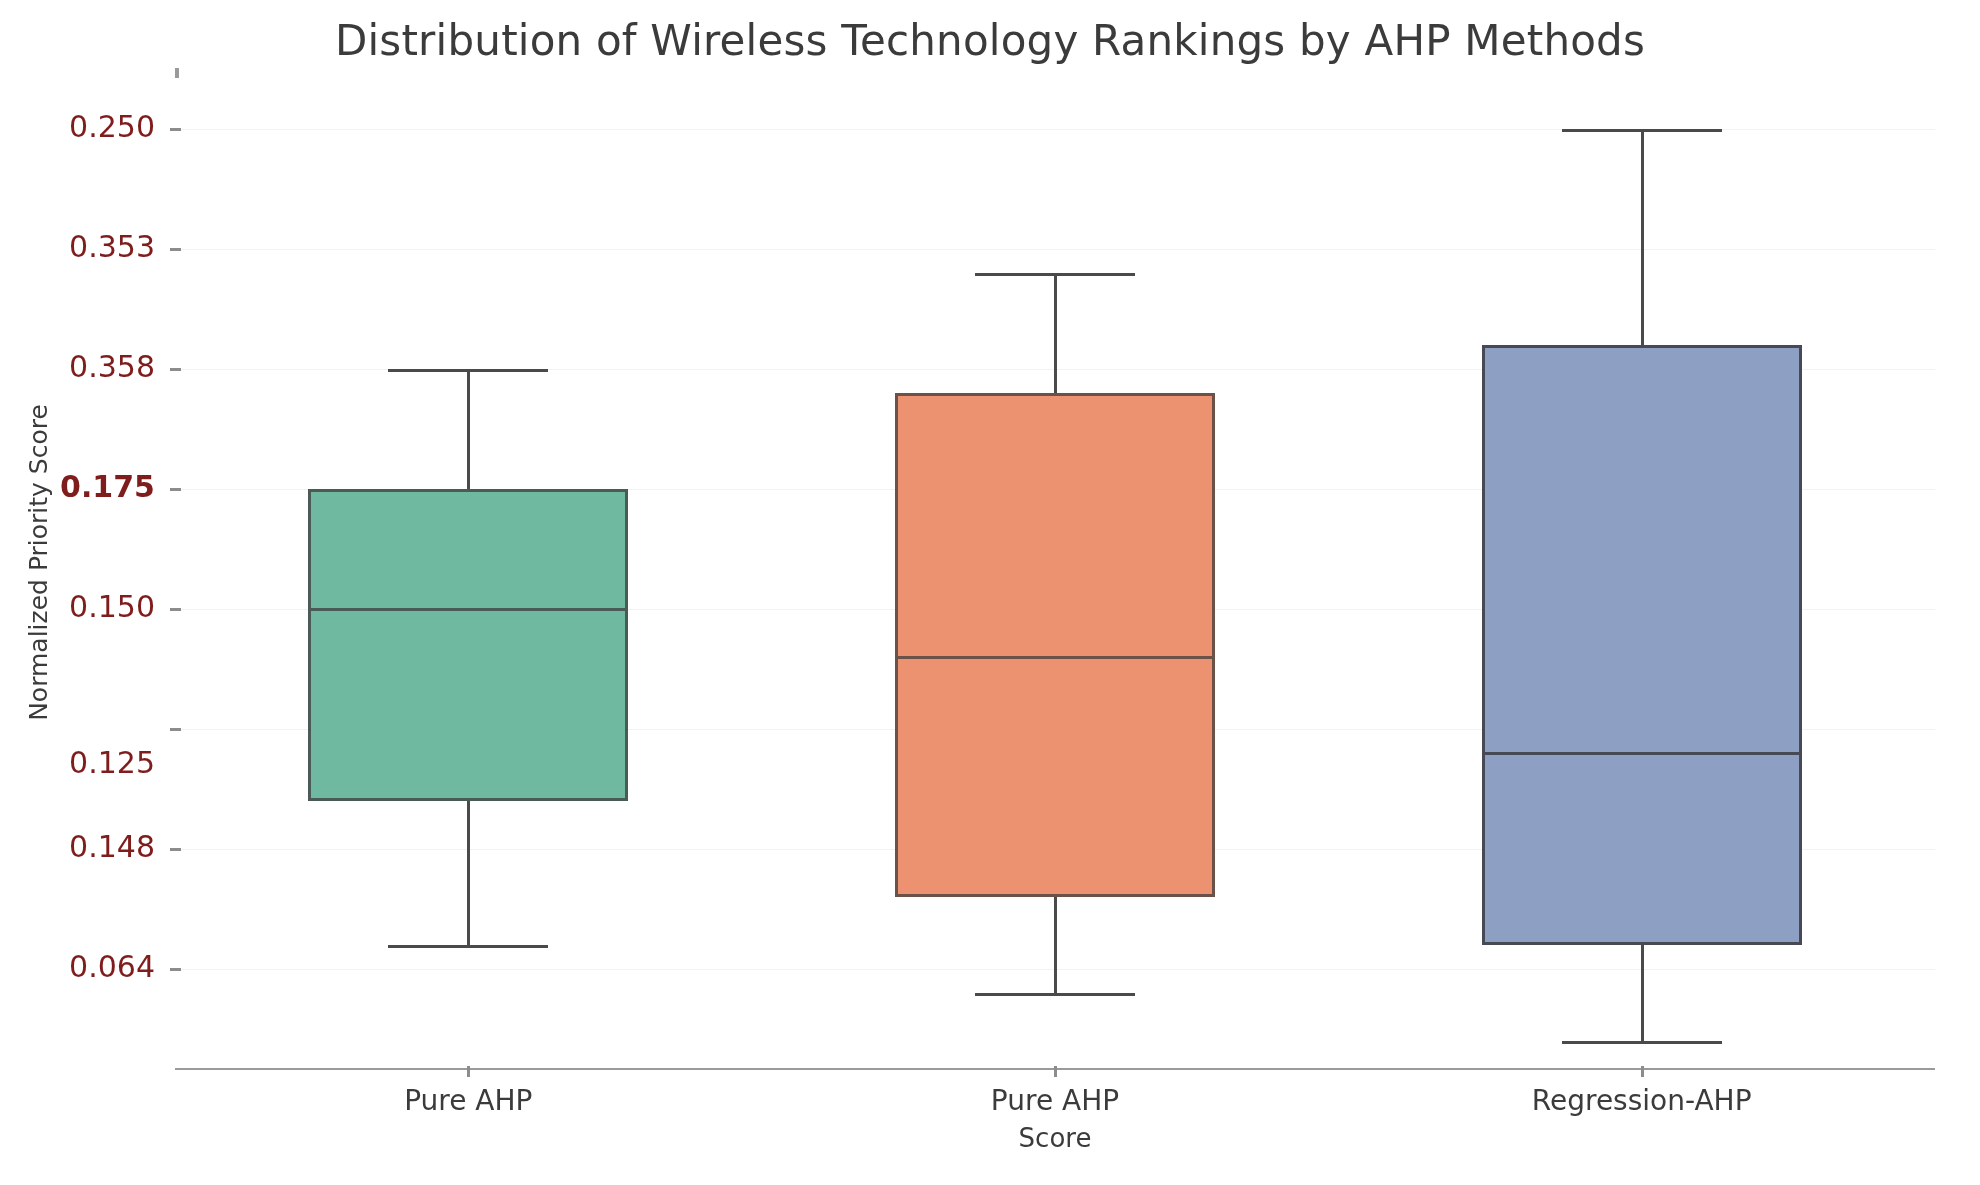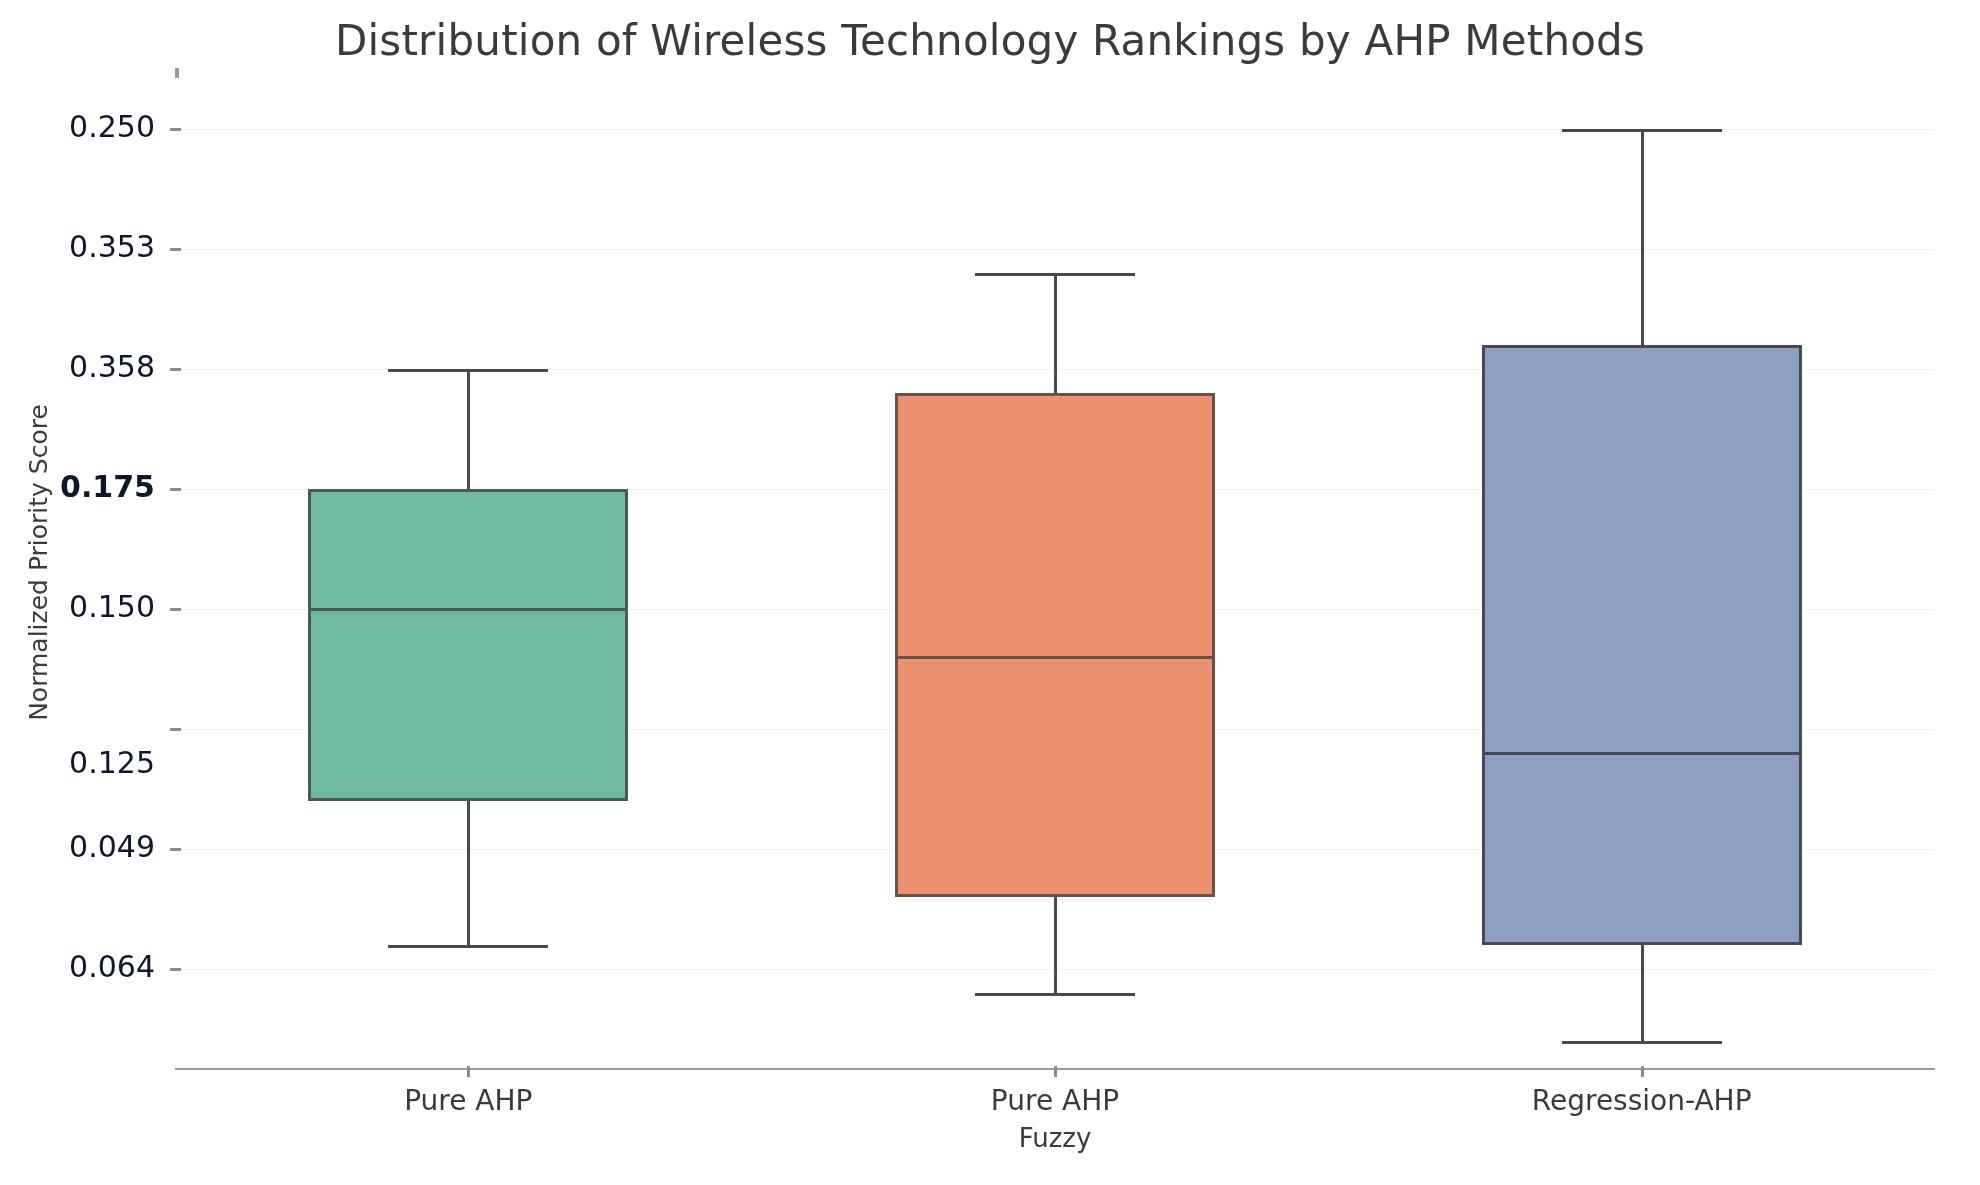--- a/index.html
+++ b/index.html
@@ -93,21 +93,21 @@
   .ytick-mark {
     position: absolute;
     width: 11px;
     height: 3px;
     background: #8c8c8c;
   }
   .ytick-label {
     position: absolute;
     text-align: right;
     font-size: 30px;
-    color: #0f172a;
+    color: #7f1d1d;
     white-space: nowrap;
     width: 140px;
   }
   
   .xtick-mark {
     position: absolute;
     top: 1066px;
     width: 3px;
     height: 11px;
     background: #8c8c8c;
@@ -145,21 +145,21 @@
 </style>
 </head>
 <body>
 
 <div id="figure">
 
   <div id="chart-title">Distribution of Wireless Technology Rankings by AHP Methods</div>
 
   <div id="ylabel">Normalized Priority Score</div>
 
-  <div id="xlabel">Fuzzy</div>
+  <div id="xlabel">Score</div>
 
   <div class="spine-left"></div>
   <div class="spine-bottom"></div>
 
   <div id="plot-area">
     <div id="gridlines-layer">
         <div class="gridline" style="top: 51.3227px;"></div>
         <div class="gridline" style="top: 171.235px;"></div>
         <div class="gridline" style="top: 291.148px;"></div>
         <div class="gridline" style="top: 411.061px;"></div>
@@ -203,21 +203,21 @@
       <div class="ytick-label" style="left: 15px; top: 229.235px;">0.353</div>
       <div class="ytick-mark" style="left: 170px; top: 368.148px;"></div>
       <div class="ytick-label" style="left: 15px; top: 349.148px;">0.358</div>
       <div class="ytick-mark" style="left: 170px; top: 488.061px;"></div>
       <div class="ytick-label" style="left: 15px; top: 469.061px; font-weight: bold;">0.175</div>
       <div class="ytick-mark" style="left: 170px; top: 607.974px;"></div>
       <div class="ytick-label" style="left: 15px; top: 588.974px;">0.150</div>
       <div class="ytick-mark" style="left: 170px; top: 727.887px;"></div>
       <div class="ytick-label" style="left: 15px; top: 708.887px; margin-top: 36px;">0.125</div>
       <div class="ytick-mark" style="left: 170px; top: 847.799px;"></div>
-      <div class="ytick-label" style="left: 15px; top: 828.799px;">0.049</div>
+      <div class="ytick-label" style="left: 15px; top: 828.799px;">0.148</div>
       <div class="ytick-mark" style="left: 170px; top: 967.712px;"></div>
       <div class="ytick-label" style="left: 15px; top: 948.712px;">0.064</div>
     </div>
   <div id="xticks-layer">
       <div class="xtick-mark" style="left: 467.333px;"></div>
       <div class="xtick-label" style="left: 238.333px;">Pure AHP</div>
       <div class="xtick-mark" style="left: 1054px;"></div>
       <div class="xtick-label" style="left: 825px;">Pure AHP</div>
       <div class="xtick-mark" style="left: 1640.67px;"></div>
       <div class="xtick-label" style="left: 1411.67px;">Regression-AHP</div>

